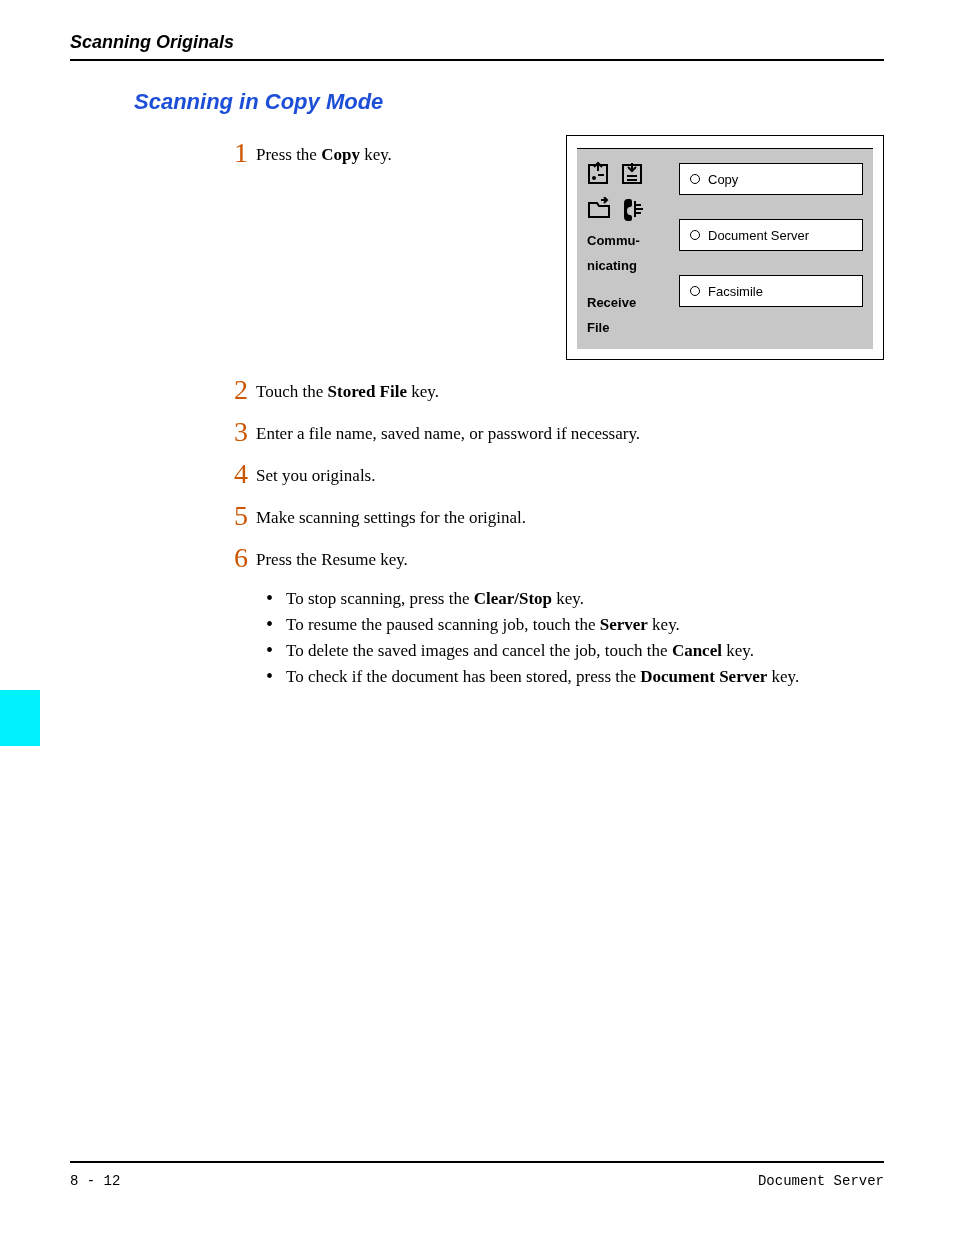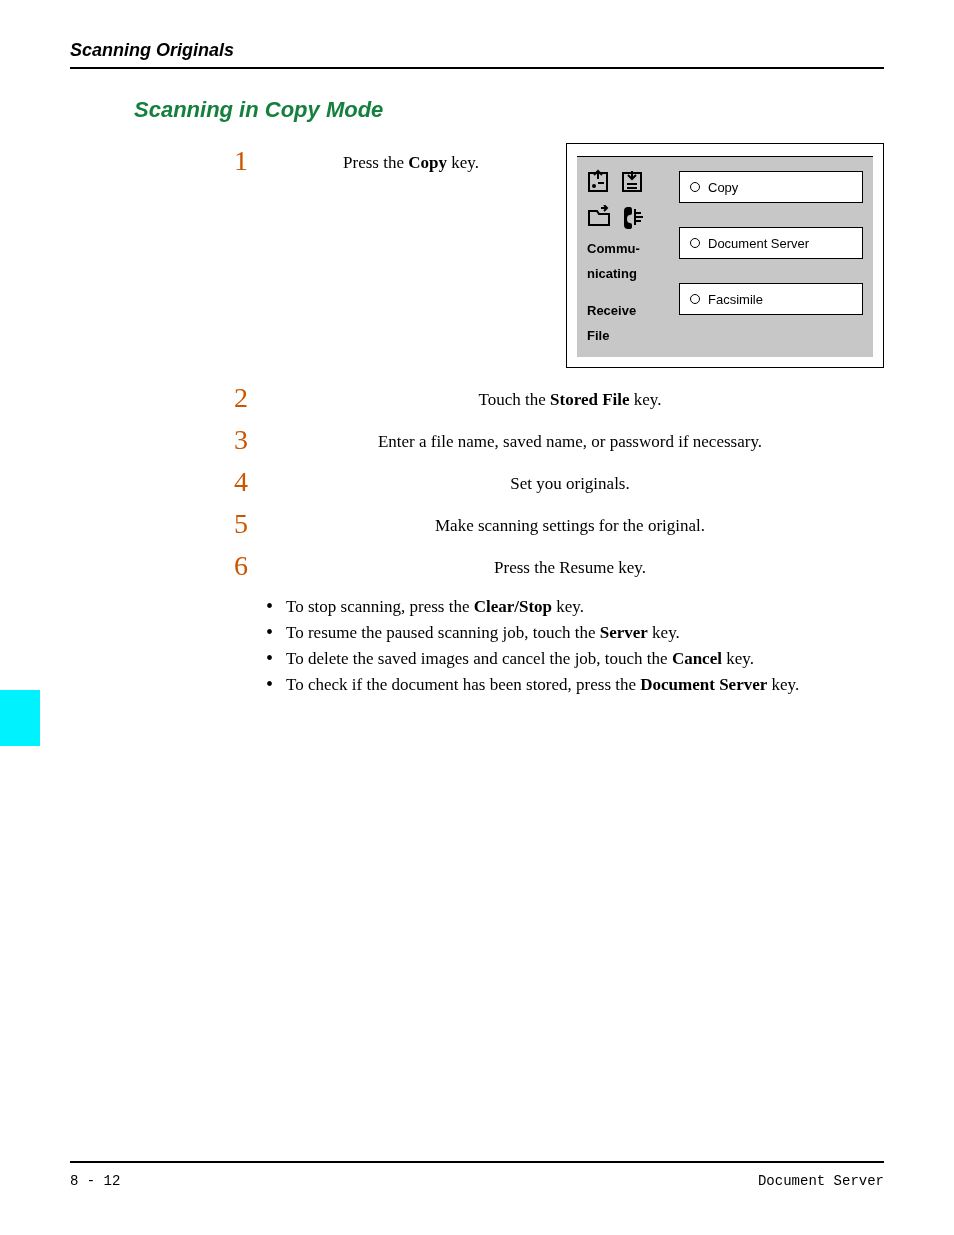--- a/index.html
+++ b/index.html
@@ -1,28 +1,28 @@
 <!DOCTYPE html>
 <html><head>
 <meta charset="utf-8">
 <style>
   * { box-sizing: border-box; margin: 0; padding: 0; }
   html, body { width: 954px; height: 1235px; background: #fff; font-family: "Times New Roman", Times, serif; color: #000; }
-  .page { position: relative; width: 954px; height: 1235px; padding: 40px 70px 50px 70px; }
+  .page { position: relative; width: 954px; height: 1235px; padding: 32px 70px 50px 70px; }
 
   .running-head { font-style: italic; font-weight: bold; font-family: Arial, Helvetica, sans-serif; font-size: 18px; padding-bottom: 6px; }
   .head-rule { border: none; border-top: 2px solid #000; margin-bottom: 28px; }
 
-  .section-title { color: #15803d; font-style: italic; font-weight: bold; font-family: Arial, Helvetica, sans-serif; font-size: 22px; margin: 0 0 24px 64px; }
+  .section-title { color: #1d4ed8; font-style: italic; font-weight: bold; font-family: Arial, Helvetica, sans-serif; font-size: 22px; margin: 0 0 24px 64px; }
 
   .content { margin-left: 150px; margin-right: 0; }
 
   .step-row { display: flex; align-items: flex-start; margin-bottom: 14px; }
   .step-num { color: #cc5500; font-size: 28px; line-height: 28px; font-family: "Times New Roman", serif; width: 28px; text-align: right; margin-right: 8px; }
-  .step-text { font-size: 17px; line-height: 24px; padding-top: 4px; flex: 1; text-align: center; }
+  .step-text { font-size: 17px; line-height: 24px; padding-top: 4px; flex: 1; }
 
   .step1-row { display: flex; align-items: flex-start; }
   .step1-left { display: flex; align-items: flex-start; flex: 1; }
   .figure-box { width: 318px; border: 1px solid #000; margin-left: auto; margin-top: -4px; margin-bottom: 16px; }
   .figure-inner { border-top: 1px solid #000; margin: 12px 10px 10px 10px; background: #c7c7c7; display: flex; padding: 12px 10px 14px 10px; gap: 14px; min-height: 180px; }
   .fig-left { width: 78px; display: flex; flex-direction: column; gap: 10px; }
   .icon-row { display: flex; gap: 8px; margin-bottom: 2px; }
   .mini-icon { width: 26px; height: 24px; }
   .fig-left-text { font-family: Arial, Helvetica, sans-serif; font-weight: bold; font-size: 13px; line-height: 15px; }
   .fig-right { flex: 1; display: flex; flex-direction: column; gap: 24px; padding-top: 2px; }

